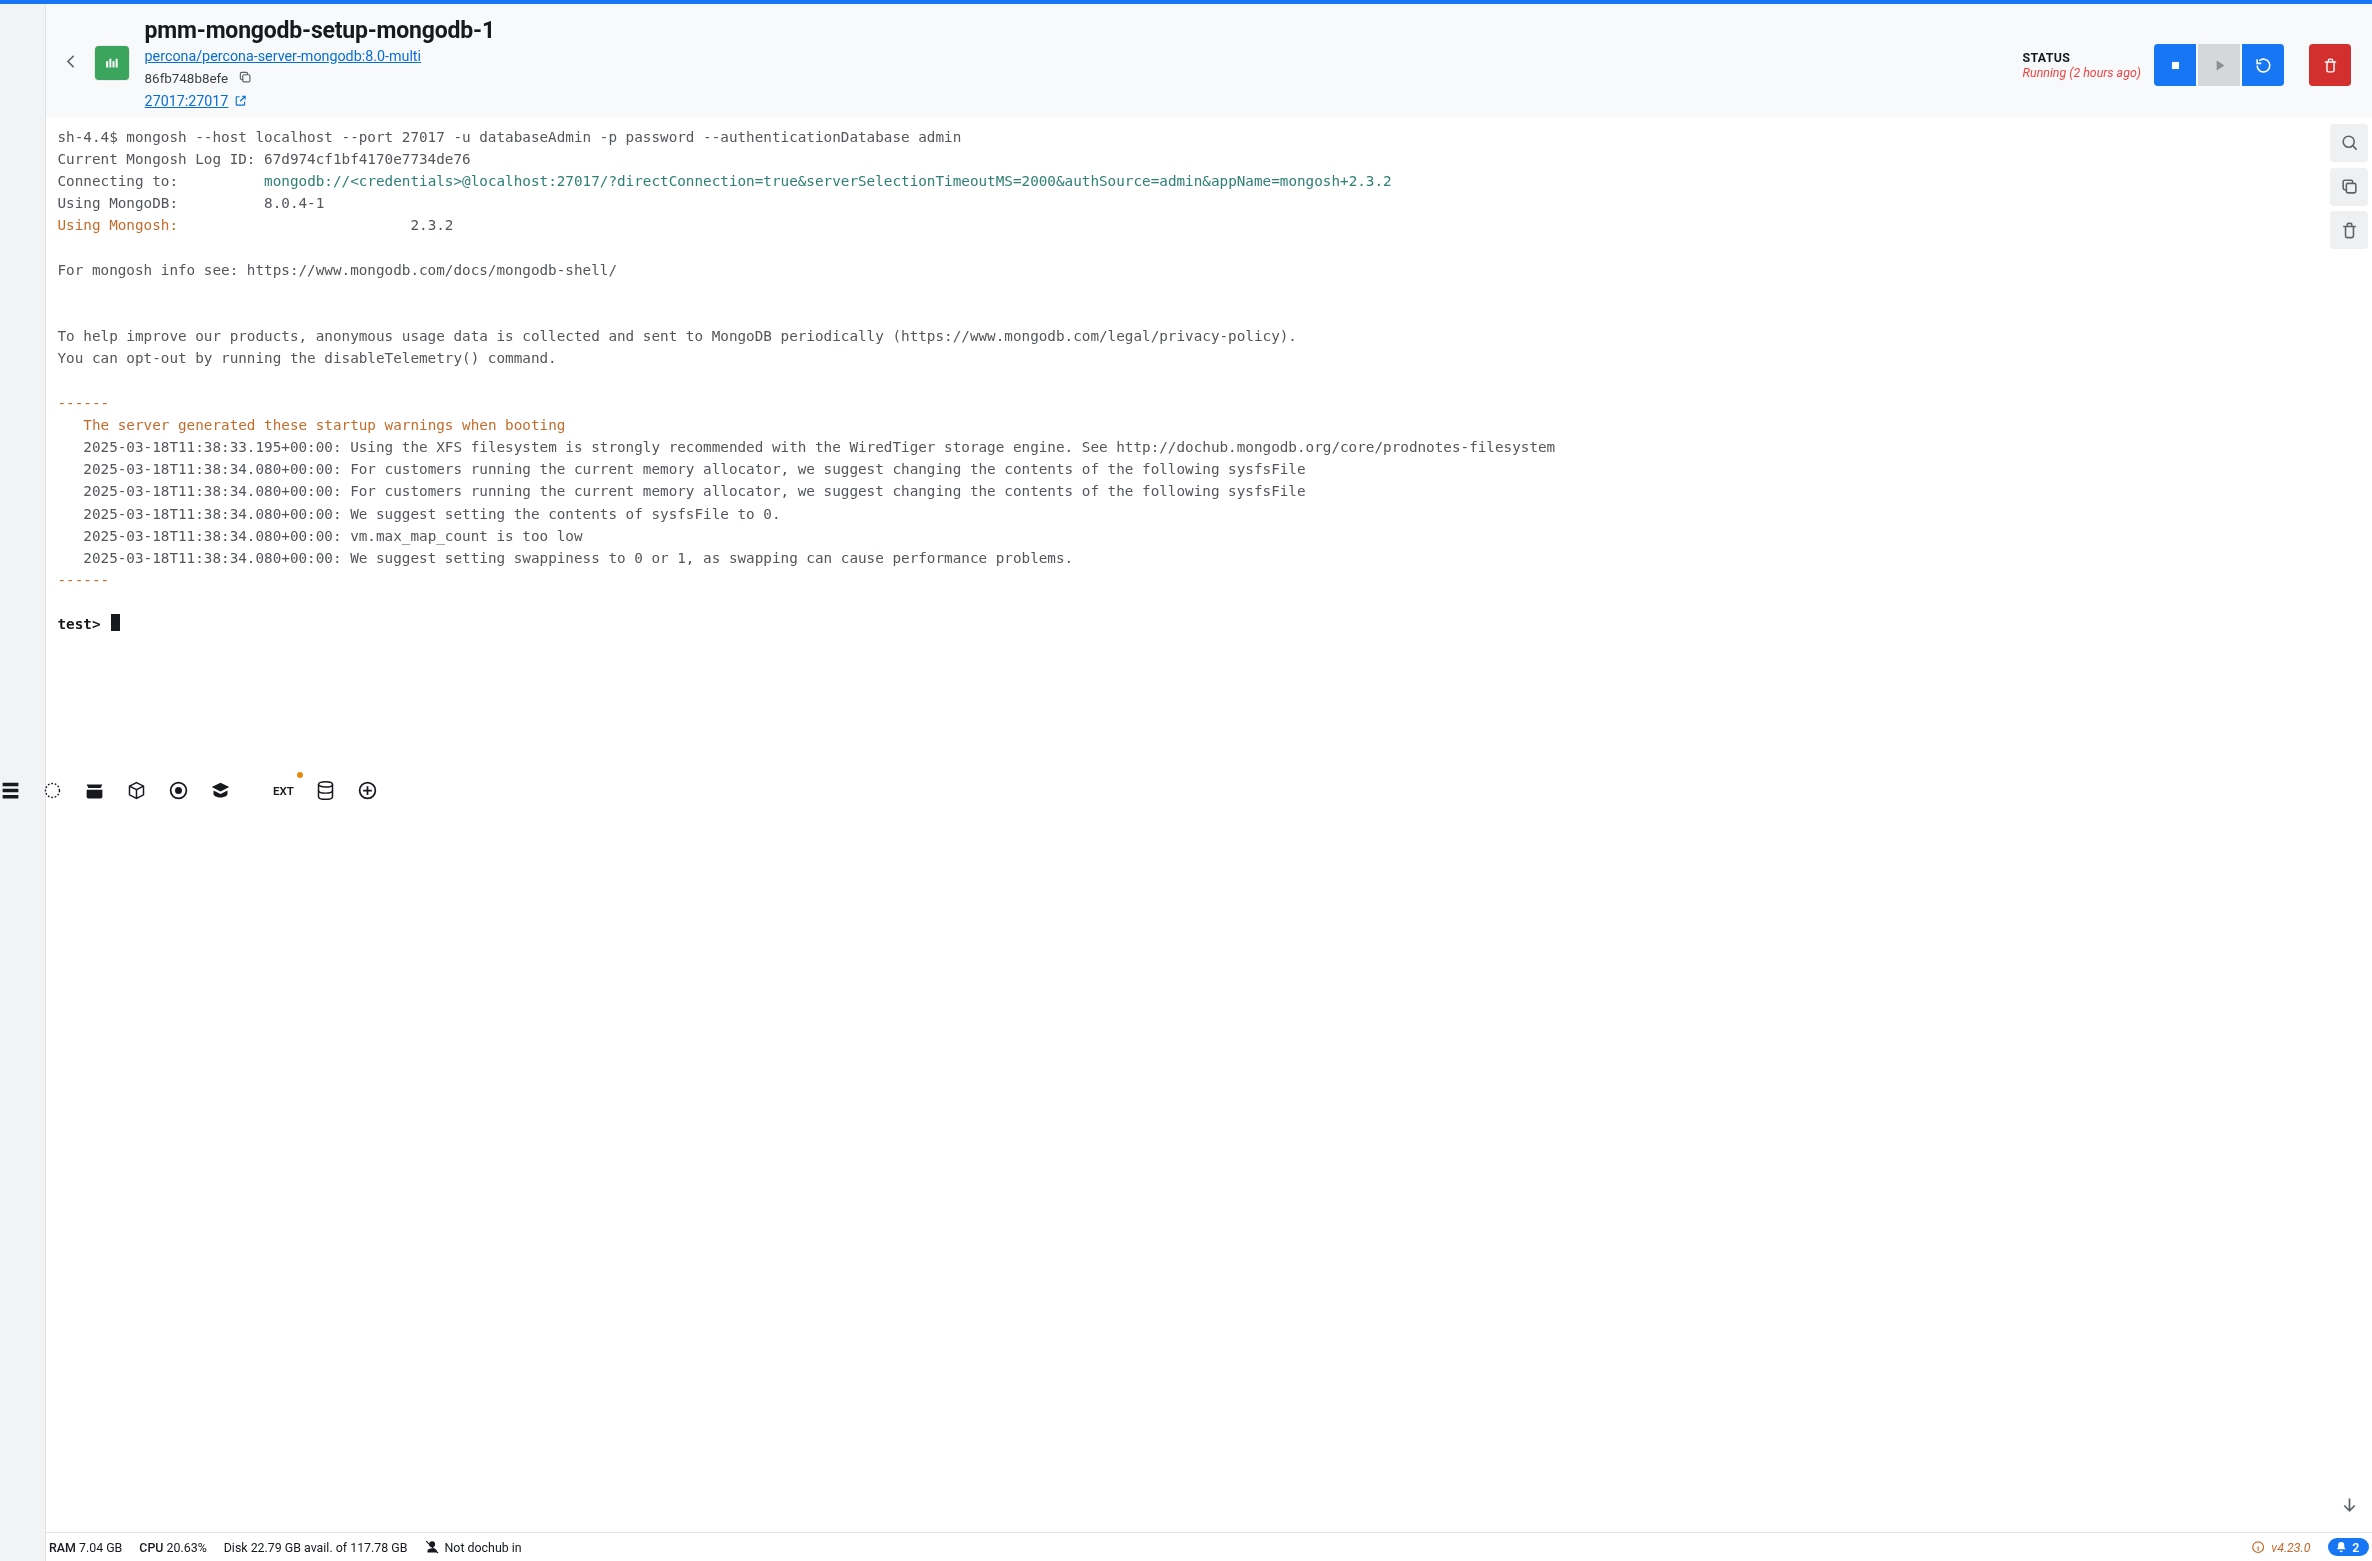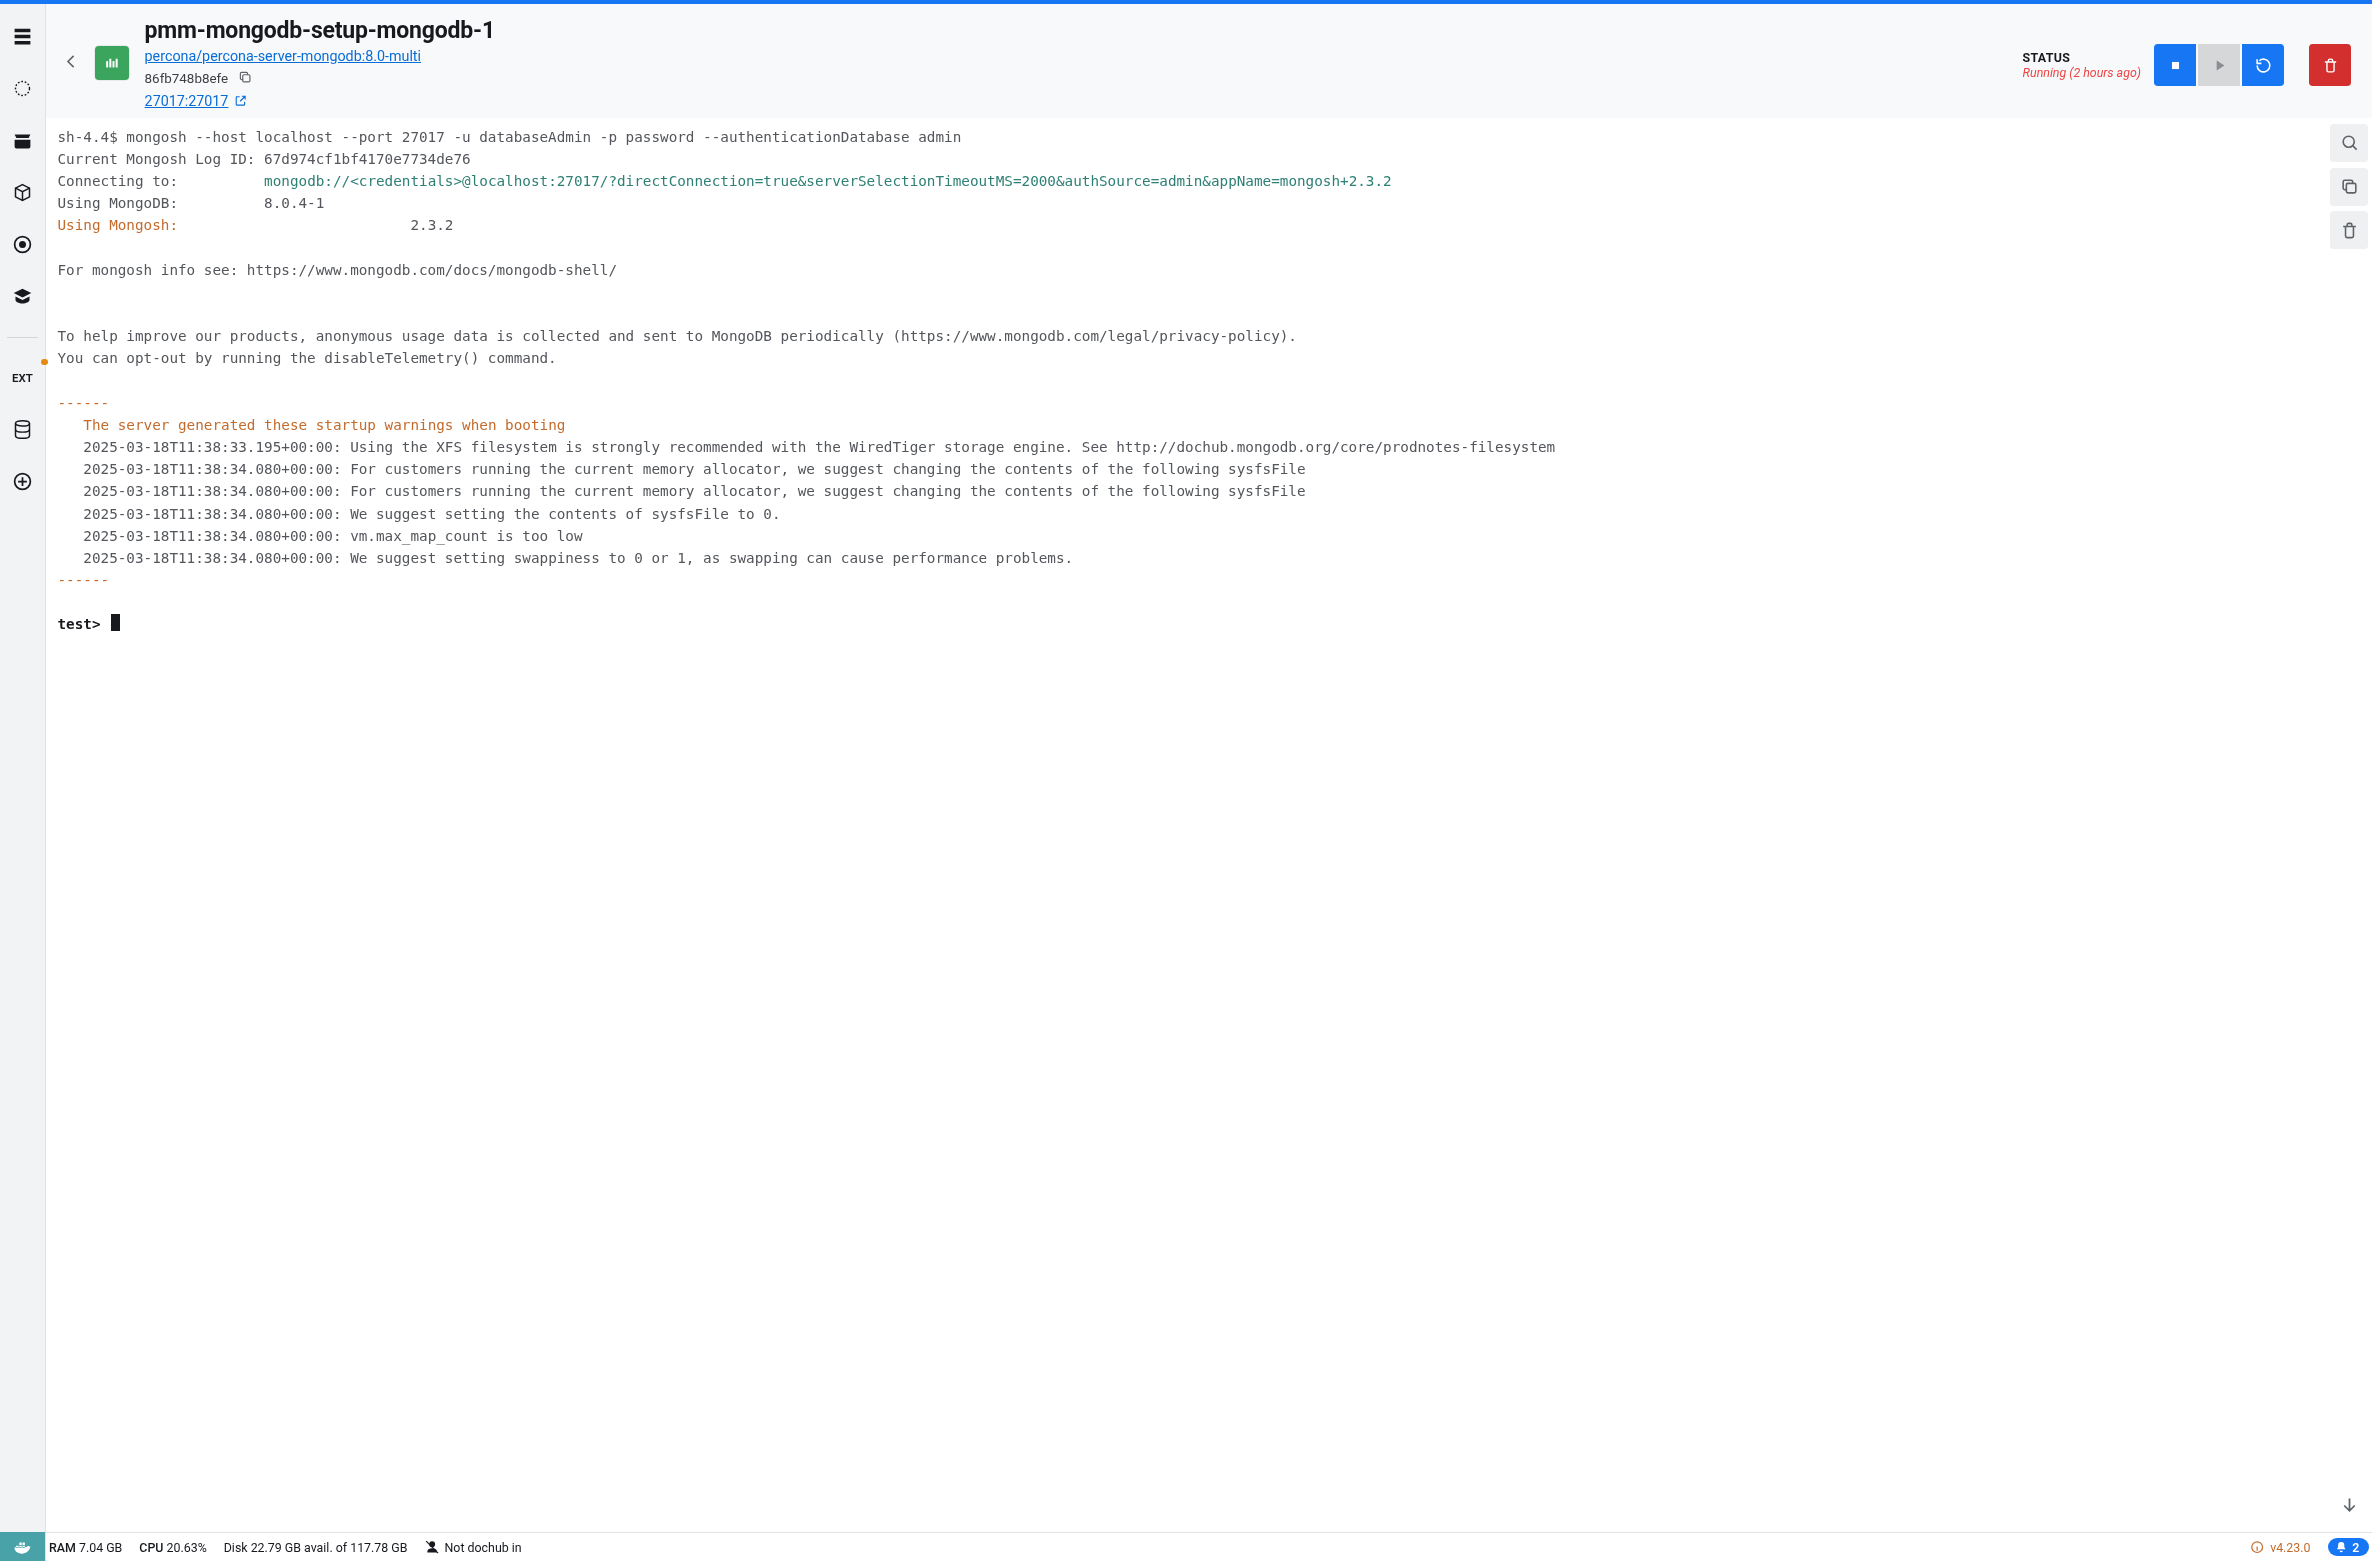--- a/index.html
+++ b/index.html
@@ -23,21 +23,21 @@
     flex: 1;
     display: flex;
     min-height: 0;
   }
   
   .sidebar {
     width: 46px;
     background: #f2f3f4;
     border-right: 1px solid #e0e2e5;
     display: flex;
-    flex-direction: column;
+    flex-direction: row;
     align-items: center;
     padding-top: 17px;
     gap: 21px;
   }
   .sidebar .sb-item {
     width: 31px;
     height: 31px;
     display: flex;
     align-items: center;
     justify-content: center;
@@ -295,20 +295,21 @@
     align-items: center;
     gap: 5.7px;
     color: #17191e;
   }
   .footer .spacer { flex: 1; }
   .footer .version {
     display: inline-flex;
     align-items: center;
     gap: 5.7px;
     color: #c46b2c;
+    font-style: italic;
   }
   .footer .version svg { width: 14.3px; height: 14.3px; }
   .footer .notif-pill {
     background: #1676f3;
     color: #fff;
     border-radius: 19px;
     padding: 1.9px 9.6px 1.9px 7.6px;
     display: inline-flex;
     align-items: center;
     gap: 4.8px;

